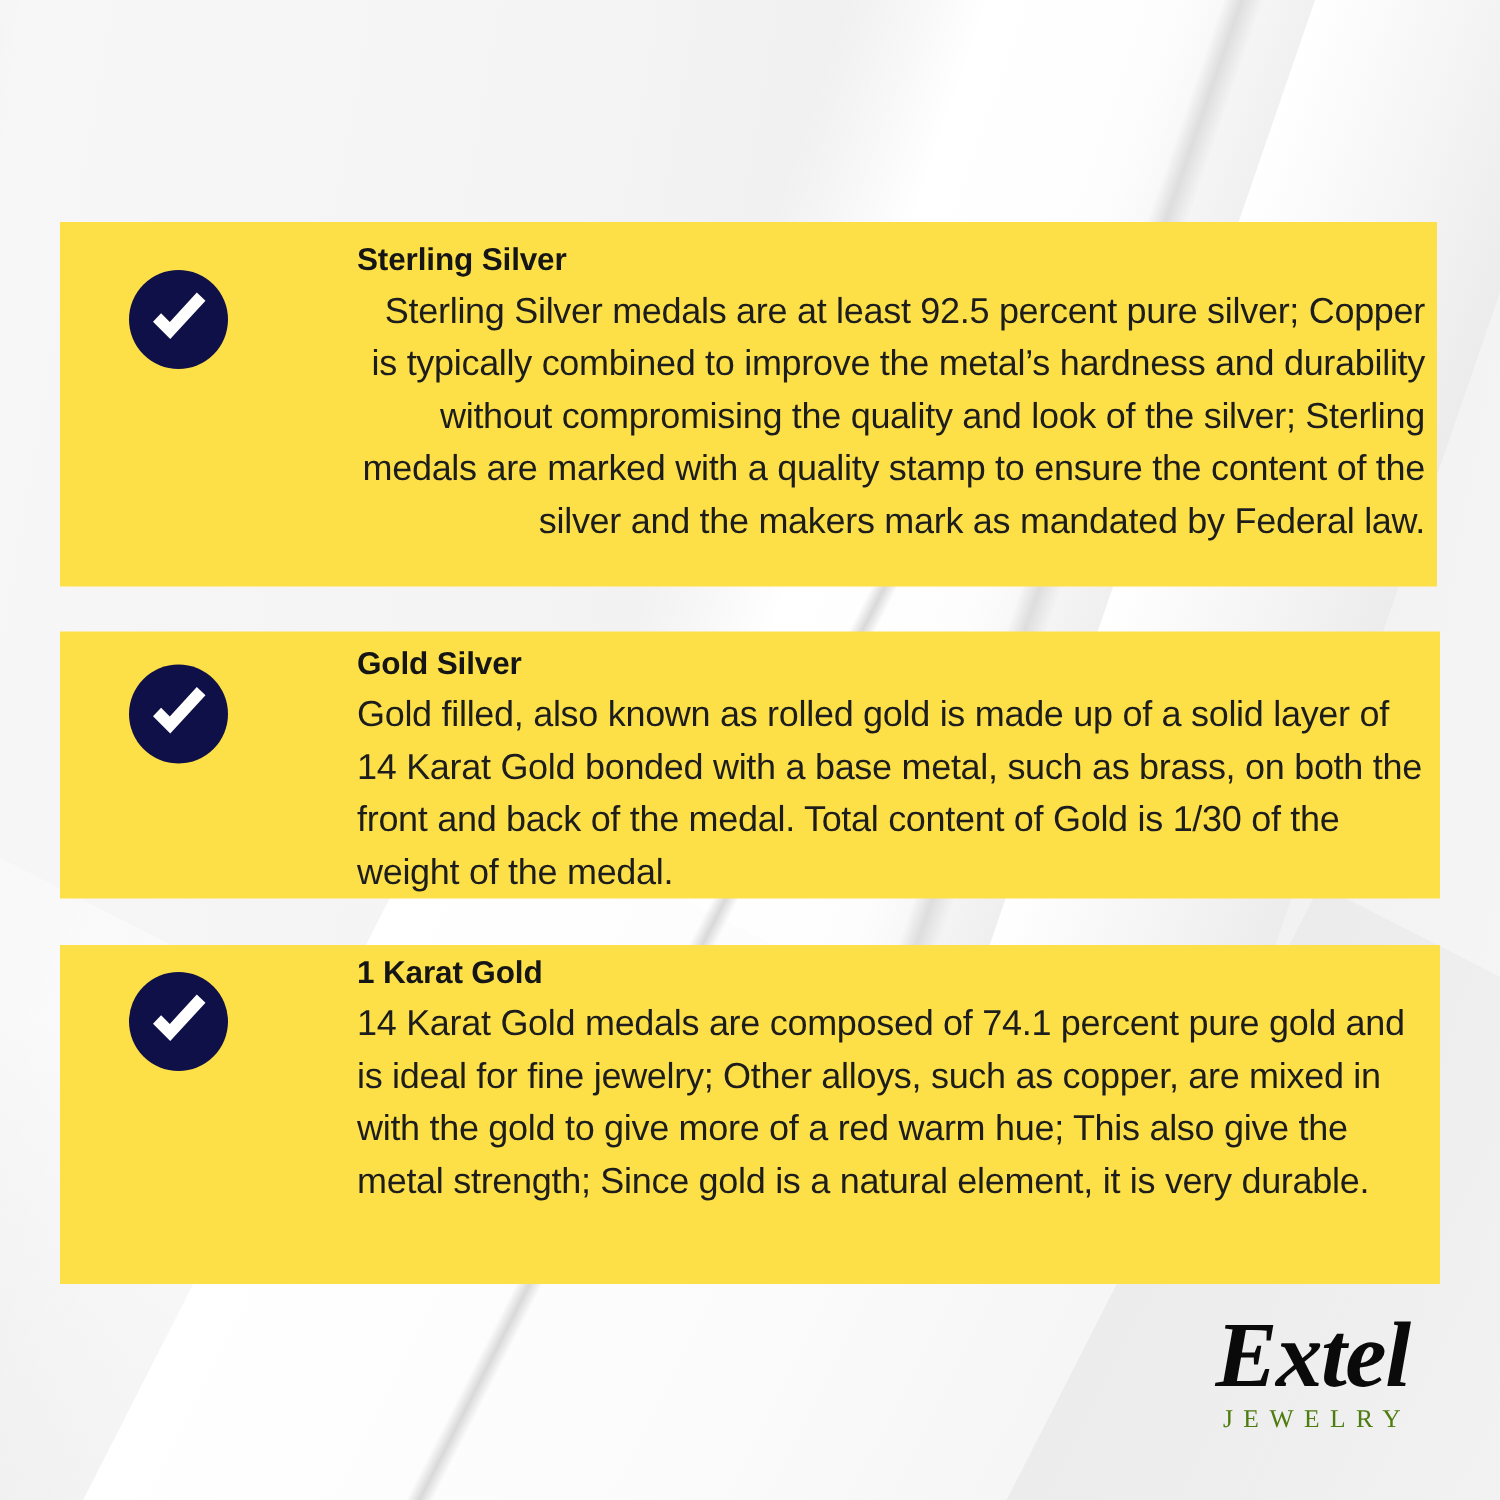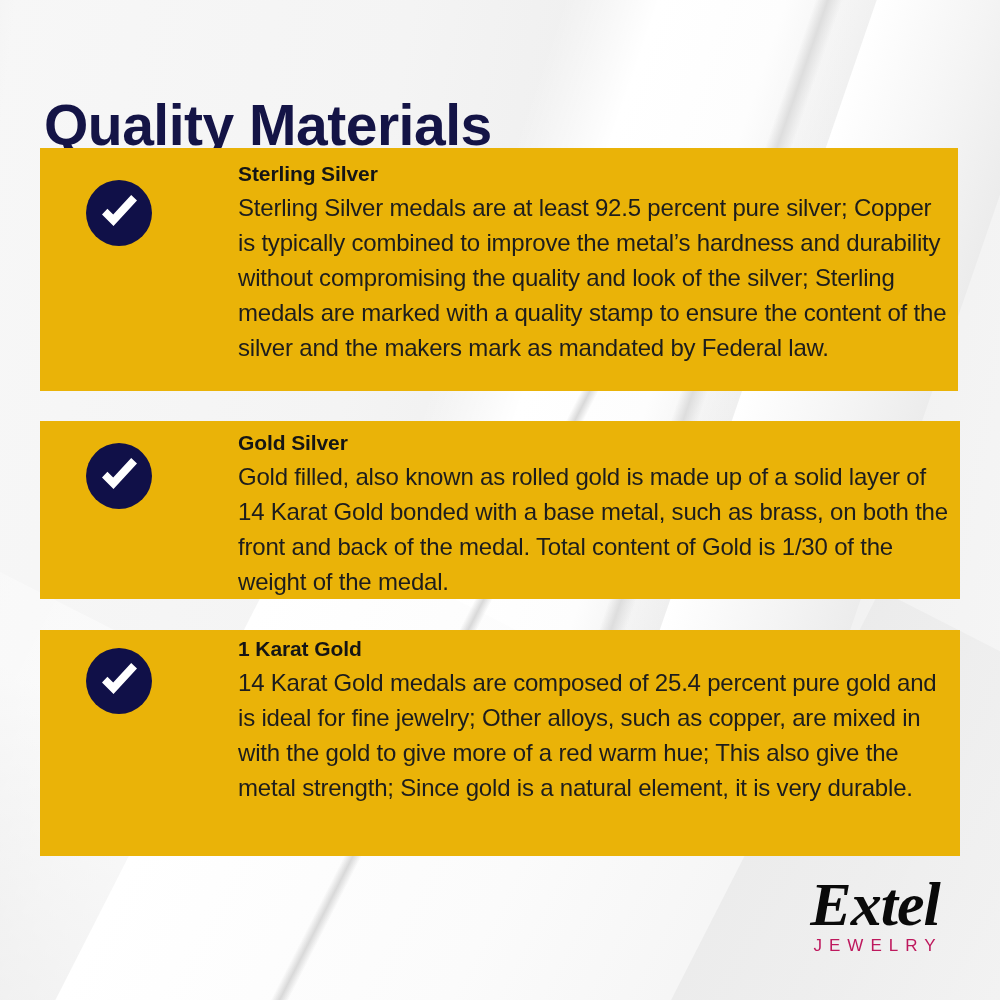--- a/index.html
+++ b/index.html
@@ -100,21 +100,21 @@
     font-size: 57px;
     font-weight: 700;
     letter-spacing: -0.5px;
     color: #141446;
     line-height: 1.1;
     white-space: nowrap;
   }
 
   .card {
     position: absolute;
-    background: #eab308;
+    background: #fde047;
     display: flex;
     align-items: flex-start;
   }
   #card-0 { left: 40px; top: 148px;  width: 918px; height: 243px; }
   #card-1 { left: 40px; top: 421px;  width: 920px; height: 178px; }
   #card-2 { left: 40px; top: 630px;  width: 920px; height: 226px; }
 
   .card-icon {
     position: absolute;
     left: 46px;
@@ -154,21 +154,21 @@
     letter-spacing: -0.1px;
   }
   .card-text {
     font-size: 24px;
     font-weight: 400;
     color: #1d1d1d;
     line-height: 35px;
     margin: 0;
     letter-spacing: -0.2px;
   }
-  #card-0 .card-text { max-width: 760px; }
+  #card-0 .card-text { max-width: 760px; text-align: right; }
   #card-1 .card-text { max-width: 768px; }
   #card-2 .card-text { max-width: 750px; }
 
   
   #logo {
     position: absolute;
     left: 775px;
     top: 868px;
     width: 200px;
     height: 110px;
@@ -178,24 +178,24 @@
     font-family: Liberation Serif, serif;
     font-style: italic;
     font-weight: 700;
     font-size: 62px;
     color: #0a0a0a;
     line-height: 72px;
     letter-spacing: -1px;
     display: block;
   }
   #logo-sub {
-    font-family: Liberation Sans, sans-serif;
+    font-family: Liberation Serif, serif;
     font-size: 17px;
     letter-spacing: 7px;
-    color: #be185d;
+    color: #4d7c0f;
     display: block;
     margin-top: -4px;
     padding-left: 6px;
   }
 </style>
 </head>
 <body>
 
 <div id="bg">
   <div class="band b1"></div>
@@ -204,21 +204,20 @@
   <div class="band b4"></div>
   <div class="band b5"></div>
   <div class="band b6"></div>
   <div class="band b7"></div>
   <div class="band b8"></div>
   <div class="band b9"></div>
 </div>
 
 <div id="page">
 
-  <h1 id="page-title">Quality Materials</h1>
 
   <div class="card" id="card-0">
     <span class="card-icon">
       <span class="check-circle">
         <svg width="66" height="66" viewBox="0 0 66 66" aria-hidden="true">
           <path d="M16 34.5 L27.5 46 L51 20.5 L45.2 15 L27.2 34.6 L21.4 28.8 Z" fill="#ffffff"></path>
         </svg>
       </span>
     </span>
     <div class="card-body">
@@ -244,21 +243,21 @@
   <div class="card" id="card-2">
     <span class="card-icon">
       <span class="check-circle">
         <svg width="66" height="66" viewBox="0 0 66 66" aria-hidden="true">
           <path d="M16 34.5 L27.5 46 L51 20.5 L45.2 15 L27.2 34.6 L21.4 28.8 Z" fill="#ffffff"></path>
         </svg>
       </span>
     </span>
     <div class="card-body">
       <div class="card-heading">1 Karat Gold</div>
-      <p class="card-text">14 Karat Gold medals are composed of 25.4 percent pure gold and is ideal for fine jewelry; Other alloys, such as copper, are mixed in with the gold to give more of a red warm hue; This also give the metal strength; Since gold is a natural element, it is very durable.</p>
+      <p class="card-text">14 Karat Gold medals are composed of 74.1 percent pure gold and is ideal for fine jewelry; Other alloys, such as copper, are mixed in with the gold to give more of a red warm hue; This also give the metal strength; Since gold is a natural element, it is very durable.</p>
     </div>
   </div>
 
   <div id="logo">
     <span id="logo-mark">Extel</span>
     <span id="logo-sub">JEWELRY</span>
   </div>
 
 </div>
 

